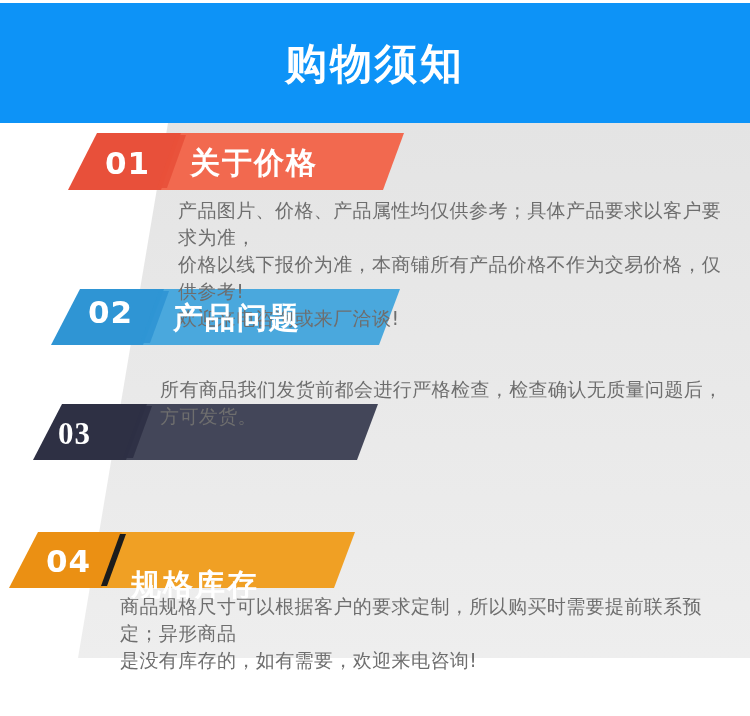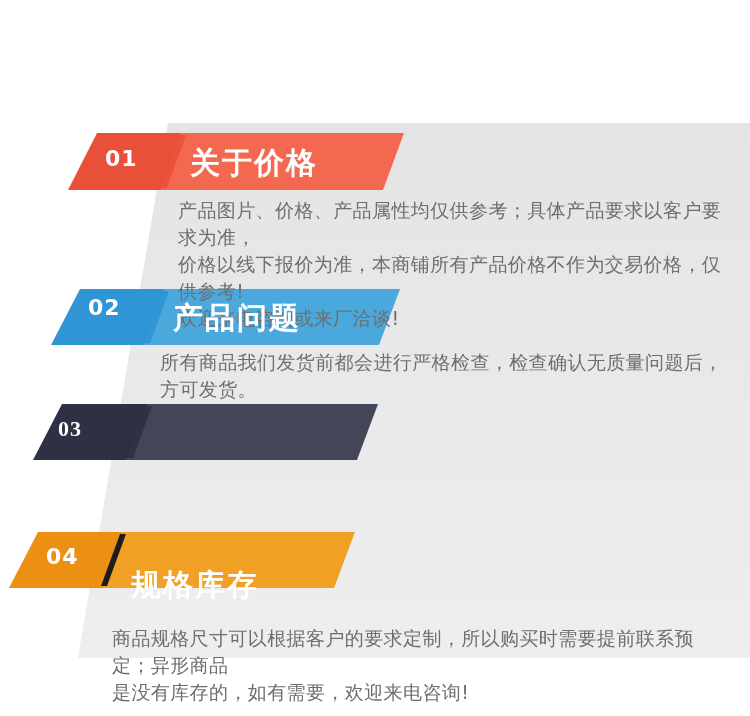--- a/index.html
+++ b/index.html
@@ -57,21 +57,21 @@
     top: 0;
     width: 750px;
     height: 716px;
     pointer-events: none;
   }
 
   
   .sec-number {
     position: absolute;
     color: #ffffff;
-    font-size: 22px;
+    font-size: 31px;
     font-weight: bold;
     line-height: 1;
     font-family: "DejaVu Sans", "Liberation Sans", sans-serif;
     letter-spacing: 1px;
   }
   .sec-title {
     position: absolute;
     color: #ffffff;
     font-size: 30px;
     font-weight: bold;
@@ -87,20 +87,23 @@
     line-height: 27px;
     letter-spacing: 0.4px;
     white-space: pre-line;
   }
 </style>
 </head>
 <body>
 
 <div class="page">
 
+  <div class="header-banner">
+    <div class="header-title">购物须知</div>
+  </div>
 
   <svg class="backdrop" viewBox="0 0 750 540" preserveAspectRatio="none" xmlns="http://www.w3.org/2000/svg">
     <defs>
       <linearGradient id="bdgrad" x1="0" y1="0" x2="0" y2="1">
         <stop offset="0%" stop-color="#e4e4e4"></stop>
         <stop offset="100%" stop-color="#eeeeee"></stop>
       </linearGradient>
     </defs>
     <polygon points="168,0 750,0 750,535 78,535" fill="url(#bdgrad)"></polygon>
   </svg>
@@ -133,22 +136,22 @@
   </svg>
 
   <div class="sec-number" style="left:105px; top:148px;">01</div>
   <div class="sec-title" style="left:190px; top:148px;">关于价格</div>
   <div class="sec-body" style="left:178px; top:197px; width:560px;">产品图片、价格、产品属性均仅供参考；具体产品要求以客户要求为准，
 价格以线下报价为准，本商铺所有产品价格不作为交易价格，仅供参考!
 欢迎来电咨询或来厂洽谈!</div>
 
   <div class="sec-number" style="left:88px; top:297px;">02</div>
   <div class="sec-title" style="left:173px; top:303px;">产品问题</div>
-  <div class="sec-body" style="left:160px; top:349px; width:580px;">所有商品我们发货前都会进行严格检查，检查确认无质量问题后，方可发货。</div>
+  <div class="sec-body" style="left:160px; top:376px; width:580px;">所有商品我们发货前都会进行严格检查，检查确认无质量问题后，方可发货。</div>
 
   <div class="sec-number" style="left:58px; top:418px;font-family:Liberation Serif, serif;">03</div>
 
   <div class="sec-number" style="left:46px; top:546px;">04</div>
   <div class="sec-title" style="left:131px; top:546px;margin-top:24px;">规格库存</div>
-  <div class="sec-body" style="left:112px; top:593px; width:620px;margin-top:32px;">商品规格尺寸可以根据客户的要求定制，所以购买时需要提前联系预定；异形商品
+  <div class="sec-body" style="left:120px; top:593px; width:620px;">商品规格尺寸可以根据客户的要求定制，所以购买时需要提前联系预定；异形商品
 是没有库存的，如有需要，欢迎来电咨询!</div>
 
 </div>
 
 </body></html>

